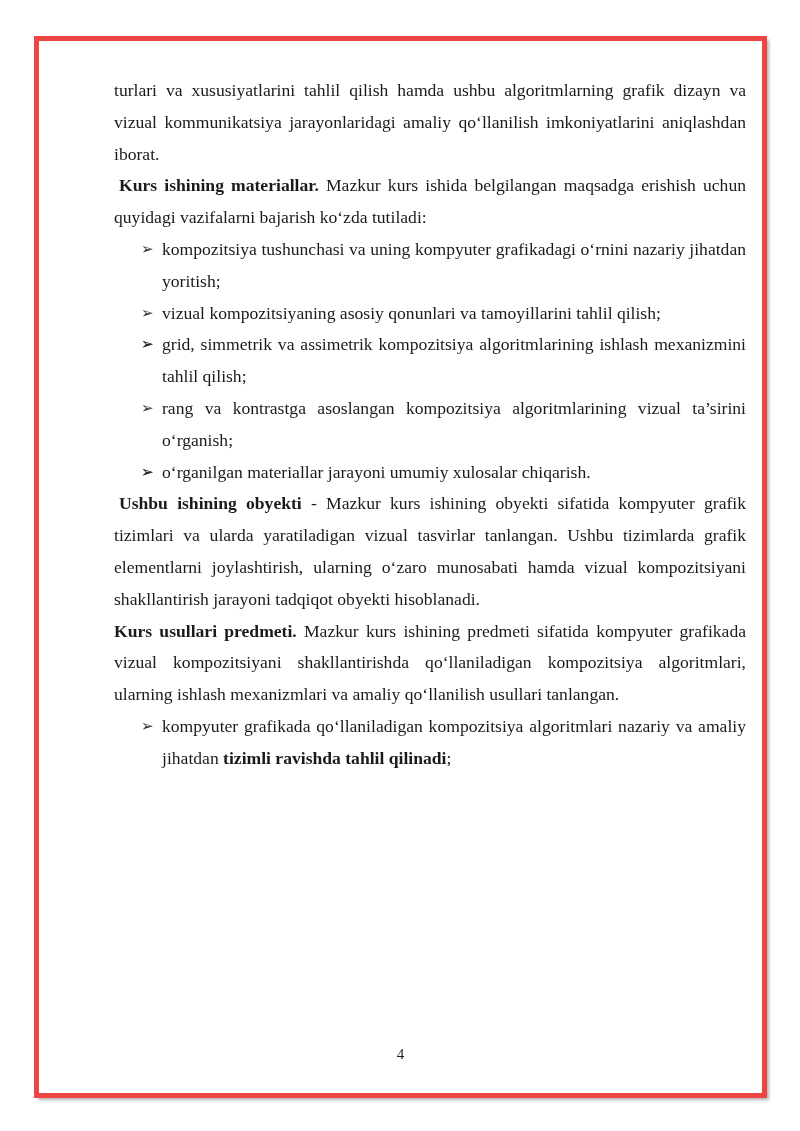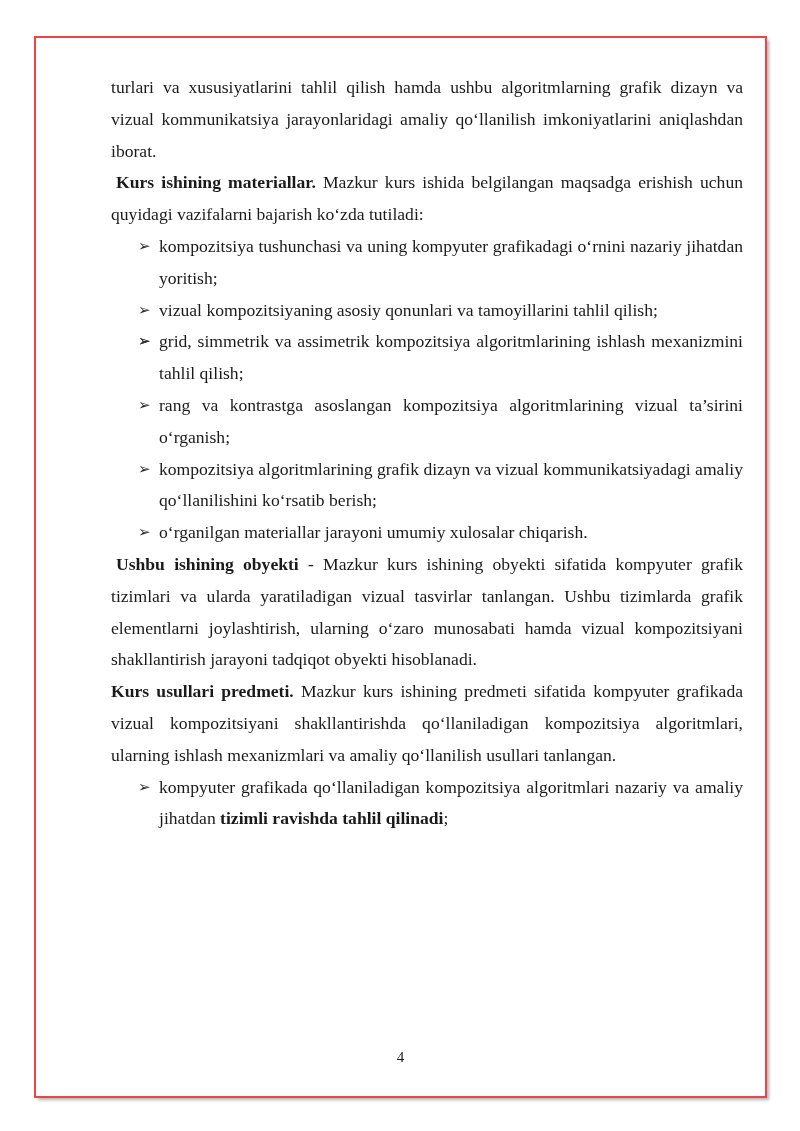--- a/index.html
+++ b/index.html
@@ -18,21 +18,21 @@
 
   
   .page-sheet {
     position: absolute;
     left: 34px;
     top: 36px;
     width: 733px;
     height: 1062px;
     box-sizing: border-box;
     background: #ffffff;
-    border: 2px solid #ef4444;
+    border: 5px solid #ef4444;
     box-shadow: 3px 3px 3px -1px rgba(0,0,0,0.30);
   }
 
   .page-inner {
     position: absolute;
     left: 0;
     top: 0;
     width: 100%;
     height: 100%;
     box-sizing: border-box;
@@ -129,21 +129,20 @@
         <li>
           <span class="bullet-mark">➢</span>
           <span>grid, simmetrik va assimetrik kompozitsiya algoritmlarining ishlash mexanizmini tahlil qilish;</span>
         </li>
         <li>
           <span class="bullet-mark">➢</span>
           <span>rang va kontrastga asoslangan kompozitsiya algoritmlarining vizual ta’sirini o‘rganish;</span>
         </li>
         <li>
           <span class="bullet-mark">➢</span>
-          <span>kompozitsiya algoritmlarining grafik dizayn va vizual kommunikatsiyadagi amaliy qo‘llanilishini ko‘rsatib berish;</span>
         </li>
         <li>
           <span class="bullet-mark">➢</span>
           <span>o‘rganilgan materiallar jarayoni umumiy xulosalar chiqarish.</span>
         </li>
       </ul>
 
       <p class="para indented">
         <b>Ushbu ishining obyekti</b><span> - Mazkur kurs ishining obyekti sifatida kompyuter grafik tizimlari va ularda yaratiladigan vizual tasvirlar tanlangan. Ushbu tizimlarda grafik elementlarni joylashtirish, ularning o‘zaro munosabati hamda vizual kompozitsiyani shakllantirish jarayoni tadqiqot obyekti hisoblanadi.</span>
       </p>

